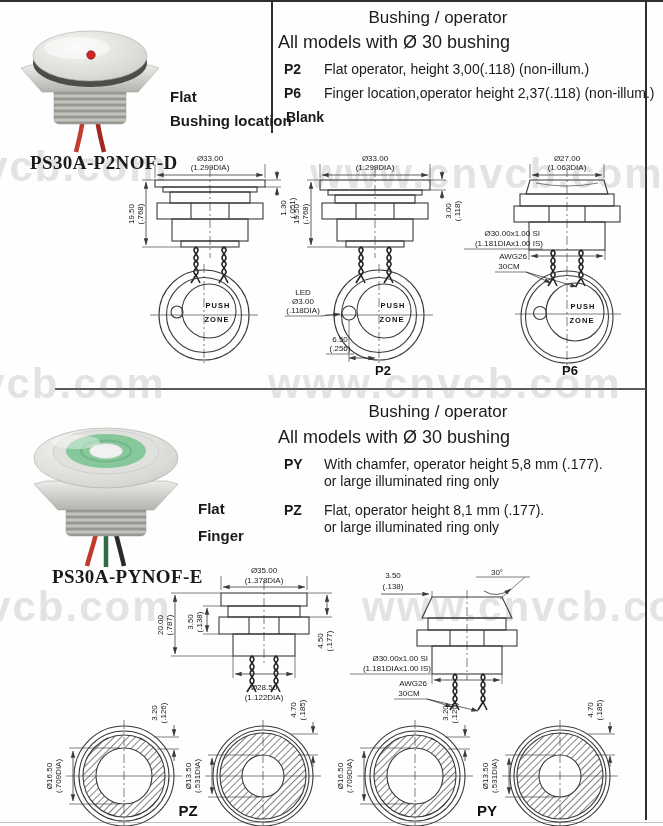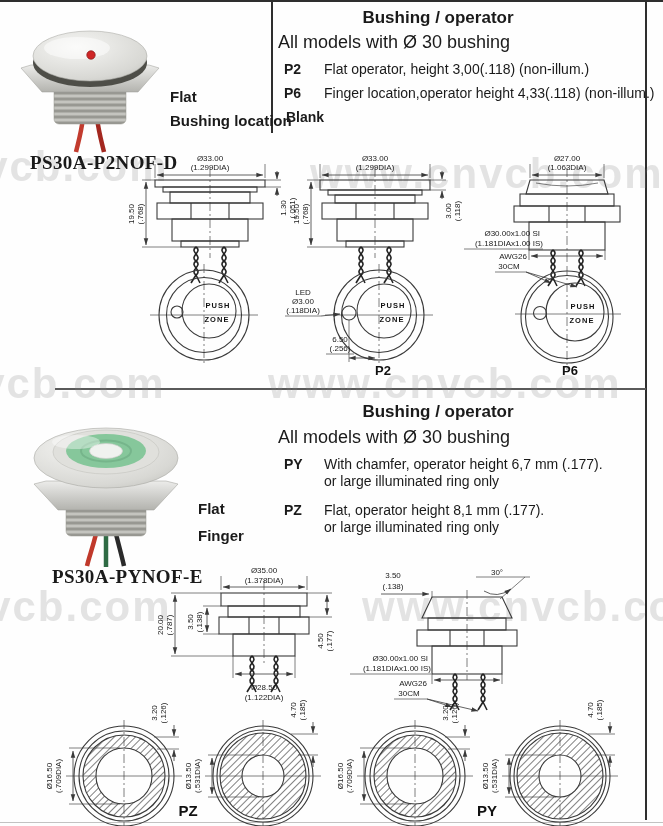--- a/index.html
+++ b/index.html
@@ -6,21 +6,21 @@
   .page{position:relative;width:663px;height:826px;background:#fefefe;overflow:hidden;
         font-family:"Liberation Sans",sans-serif;color:#1a1a1a;}
   .abs{position:absolute;}
   
   .border{background:#2e2e2e;}
   .divider{background:#5a5a5a;}
   
   .wm{position:absolute;font-size:42px;font-weight:700;letter-spacing:2px;
       color:rgba(130,130,130,0.22);white-space:nowrap;z-index:1;pointer-events:none;}
   
-  .h1{font-size:17px;font-weight:700;text-align:center;}
+  .h1{font-size:17px;font-weight:400;text-align:center;}
   .sub{font-size:18px;}
   .optrow{position:absolute;display:flex;font-size:14px;line-height:17px;}
   .code{font-weight:700;min-width:40px;}
   .codew{font-weight:700;min-width:52px;}
   .desc{}
   .photolabel{font-size:15px;font-weight:700;}
   .model{font-family:"Liberation Serif",serif;font-size:19px;font-weight:700;letter-spacing:.4px;}
   
   .ln{stroke:#3a3a3a;stroke-width:1.1;fill:none;}
   .thin{stroke:#3a3a3a;stroke-width:0.65;fill:none;}
@@ -53,35 +53,35 @@
   <div class="wm" style="left:362px;top:583px;">www.cnvcb.com</div>
 
   <div class="abs h1 z3" style="left:278px;top:8px;width:320px;">Bushing / operator</div>
   <div class="abs sub z3" style="left:278px;top:32px;">All models with Ø 30 bushing</div>
   <div class="optrow z3" style="left:284px;top:61px;">
     <span class="code">P2</span>
     <span class="desc">Flat operator, height 3,00(.118) (non-illum.)</span>
   </div>
   <div class="optrow z3" style="left:284px;top:85px;">
     <span class="code">P6</span>
-    <span class="desc">Finger location,operator height 4,33(.118) (non-illum.)</span>
+    <span class="desc">Finger location,operator height 2,37(.118) (non-illum.)</span>
   </div>
   <div class="optrow z3" style="left:286px;top:109px;">
     <span class="codew">Blank</span>
   </div>
   <div class="abs photolabel z3" style="left:170px;top:88px;">Flat</div>
   <div class="abs photolabel z3" style="left:170px;top:112px;">Bushing location</div>
   <div class="abs model z3" style="left:30px;top:152px;">PS30A-P2NOF-D</div>
 
   <div class="abs h1 z3" style="left:278px;top:402px;width:320px;">Bushing / operator</div>
   <div class="abs sub z3" style="left:278px;top:427px;">All models with Ø 30 bushing</div>
   <div class="optrow z3" style="left:284px;top:456px;">
     <span class="code">PY</span>
     <span class="desc">
-      <span style="display:block">With chamfer, operator height 6,7 mm (.177).</span>
+      <span style="display:block">With chamfer, operator height 5,8 mm (.177).</span>
       <span style="display:block">or large illuminated ring only</span>
     </span>
   </div>
   <div class="optrow z3" style="left:284px;top:502px;">
     <span class="code">PZ</span>
     <span class="desc">
       <span style="display:block">Flat, operator height 8,1 mm (.177).</span>
       <span style="display:block">or large illuminated ring only</span>
     </span>
   </div>

